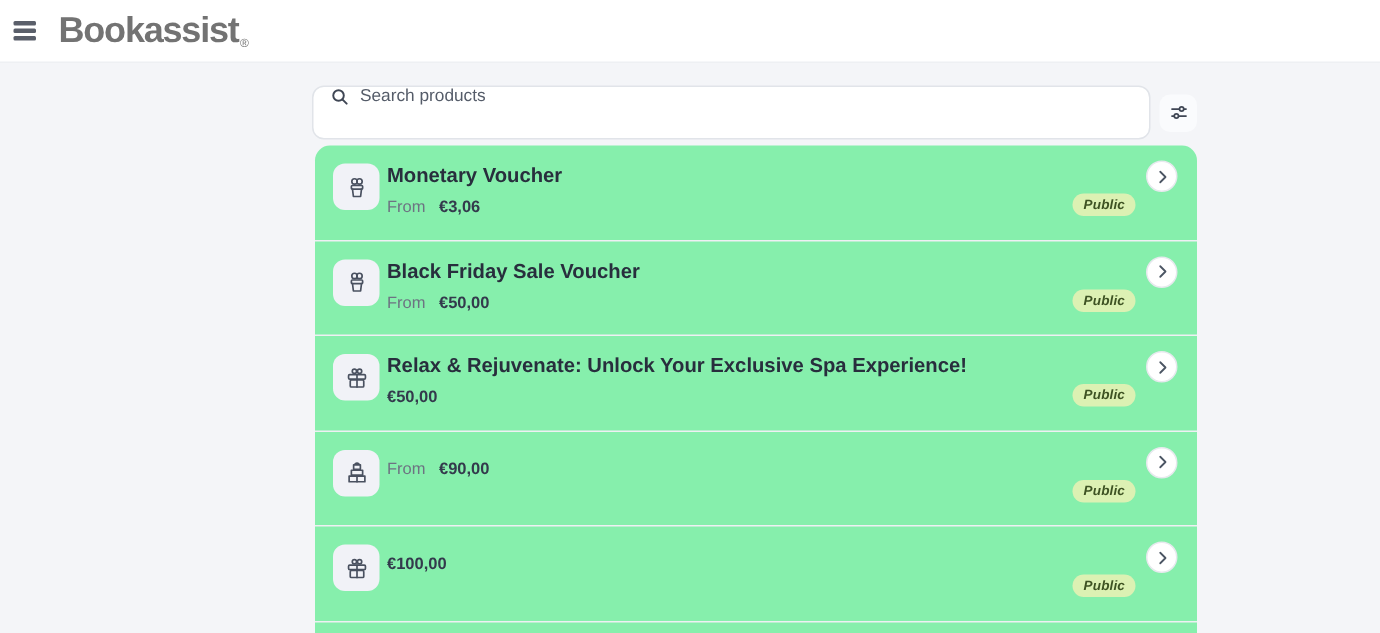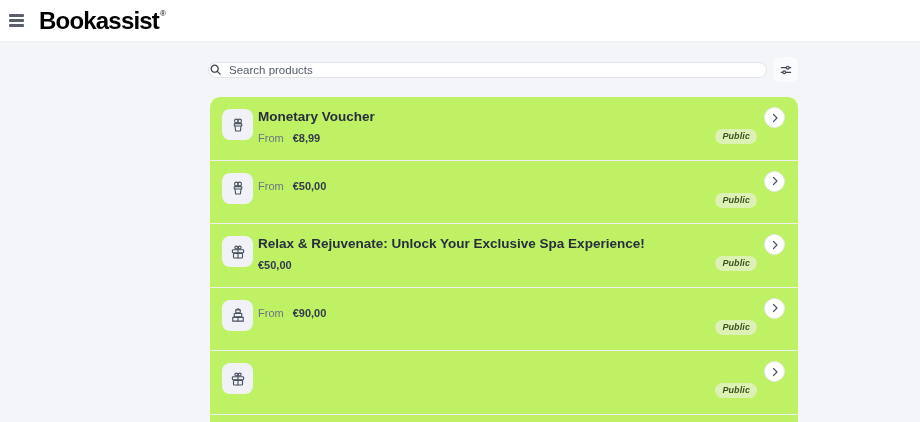--- a/index.html
+++ b/index.html
@@ -16,51 +16,51 @@
     background:#ffffff; border-bottom:1px solid #eef0f3;
     display:flex; align-items:center; padding-left:5px;
   }
   .hamburger {
     width:26px; height:26px; background:none; border:none; cursor:pointer;
     display:flex; flex-direction:column; justify-content:center; gap:2.6px; padding-left:4px;
   }
   .hamburger span { display:block; width:15px; height:2.4px; background:#5a5f6a; border-radius:1px; }
   .brand {
     margin-left:8px; font-size:24px; font-weight:800; letter-spacing:-0.8px;
-    color:#000000; display:flex; align-items:flex-start; line-height:1;
+    color:#737373; display:flex; align-items:flex-end; line-height:1;
   }
   .brand sup { font-size:8px; font-weight:400; margin-top:1px; margin-left:1px; }
 
   
   .search-row {
     position:absolute; top:57px; left:208px; width:590px;
     display:flex; align-items:center;
   }
   .search-box {
-    width:560px; height:16px; background:#ffffff;
+    width:560px; height:36px; background:#ffffff;
     border:1px solid #e1e4e9; border-radius:8px;
-    display:flex; align-items:center; padding:0 0;
+    display:flex; align-items:flex-start; padding:0 11px;
   }
   .search-box svg { flex:0 0 auto; }
   .search-box input {
     border:none; outline:none; background:transparent;
     font-family:"Liberation Sans", sans-serif;
     font-size:11.5px; color:#30374a; margin-left:7px; width:100%;
   }
   .search-box input::placeholder { color:#555c69; opacity:1; }
   .filter-btn {
     margin-left:6px; width:25px; height:25px; border:none; cursor:pointer;
     background:#fafbfd; border-radius:7px;
     display:flex; align-items:center; justify-content:center;
   }
 
   
   .panel {
     position:absolute; top:97px; left:210px; width:588px; height:325px;
-    background:#bef264; border-radius:10px 10px 0 0; overflow:hidden;
+    background:#86efac; border-radius:10px 10px 0 0; overflow:hidden;
   }
   .row {
     position:relative; height:63.5px; border-bottom:1px solid #eef0f3; cursor:pointer;
   }
   .p-icon {
     position:absolute; left:12px; top:12px; width:31px; height:31px;
     background:#f1f2f7; border-radius:8px;
     display:flex; align-items:center; justify-content:center;
   }
   .p-icon svg { display:none; }
@@ -127,21 +127,21 @@
         <circle cx="9.8" cy="6.6" r="2.4"></circle>
         <circle cx="14.2" cy="6.6" r="2.4"></circle>
         <rect x="7" y="10.2" width="10" height="3.2" rx="0.8"></rect>
         <path d="M8 13.4 L8.8 20 H15.2 L16 13.4"></path>
       </svg>
 
     </div>
     <div class="p-text">
       <div class="p-title">Monetary Voucher</div>
       <div class="p-price">
-        <span class="from">From</span><b>€8,99</b>
+        <span class="from">From</span><b>€3,06</b>
       </div>
     </div>
     <button class="chev" aria-label="open">
       <svg width="12" height="12" viewBox="0 0 24 24" fill="none" stroke="#4b5563" stroke-width="2.4" stroke-linecap="round" stroke-linejoin="round">
         <polyline points="9,5 16,12 9,19"></polyline>
       </svg>
     </button>
     <span class="badge">Public</span>
   </div>
 
@@ -149,20 +149,21 @@
     <div class="p-icon" data-icon="gift-bow-icon">
       <svg class="gift-bow" width="18" height="18" viewBox="0 0 24 24" fill="none" stroke="#4a5160" stroke-width="1.5" stroke-linecap="round" stroke-linejoin="round">
         <circle cx="9.8" cy="6.6" r="2.4"></circle>
         <circle cx="14.2" cy="6.6" r="2.4"></circle>
         <rect x="7" y="10.2" width="10" height="3.2" rx="0.8"></rect>
         <path d="M8 13.4 L8.8 20 H15.2 L16 13.4"></path>
       </svg>
 
     </div>
     <div class="p-text">
+      <div class="p-title">Black Friday Sale Voucher</div>
       <div class="p-price">
         <span class="from">From</span><b>€50,00</b>
       </div>
     </div>
     <button class="chev" aria-label="open">
       <svg width="12" height="12" viewBox="0 0 24 24" fill="none" stroke="#4b5563" stroke-width="2.4" stroke-linecap="round" stroke-linejoin="round">
         <polyline points="9,5 16,12 9,19"></polyline>
       </svg>
     </button>
     <span class="badge">Public</span>
@@ -224,20 +225,23 @@
       <svg class="gift-box" width="18" height="18" viewBox="0 0 24 24" fill="none" stroke="#4a5160" stroke-width="1.5" stroke-linecap="round" stroke-linejoin="round">
         <circle cx="9.7" cy="6" r="1.9"></circle>
         <circle cx="14.3" cy="6" r="1.9"></circle>
         <rect x="4.5" y="9" width="15" height="4" rx="1"></rect>
         <rect x="6" y="13.8" width="12" height="6.2" rx="1"></rect>
         <line x1="12" y1="9" x2="12" y2="20"></line>
       </svg>
 
     </div>
     <div class="p-text">
+      <div class="p-price">
+        <span class="from"></span><b>€100,00</b>
+      </div>
     </div>
     <button class="chev" aria-label="open">
       <svg width="12" height="12" viewBox="0 0 24 24" fill="none" stroke="#4b5563" stroke-width="2.4" stroke-linecap="round" stroke-linejoin="round">
         <polyline points="9,5 16,12 9,19"></polyline>
       </svg>
     </button>
     <span class="badge">Public</span>
   </div>
 </div>
 

